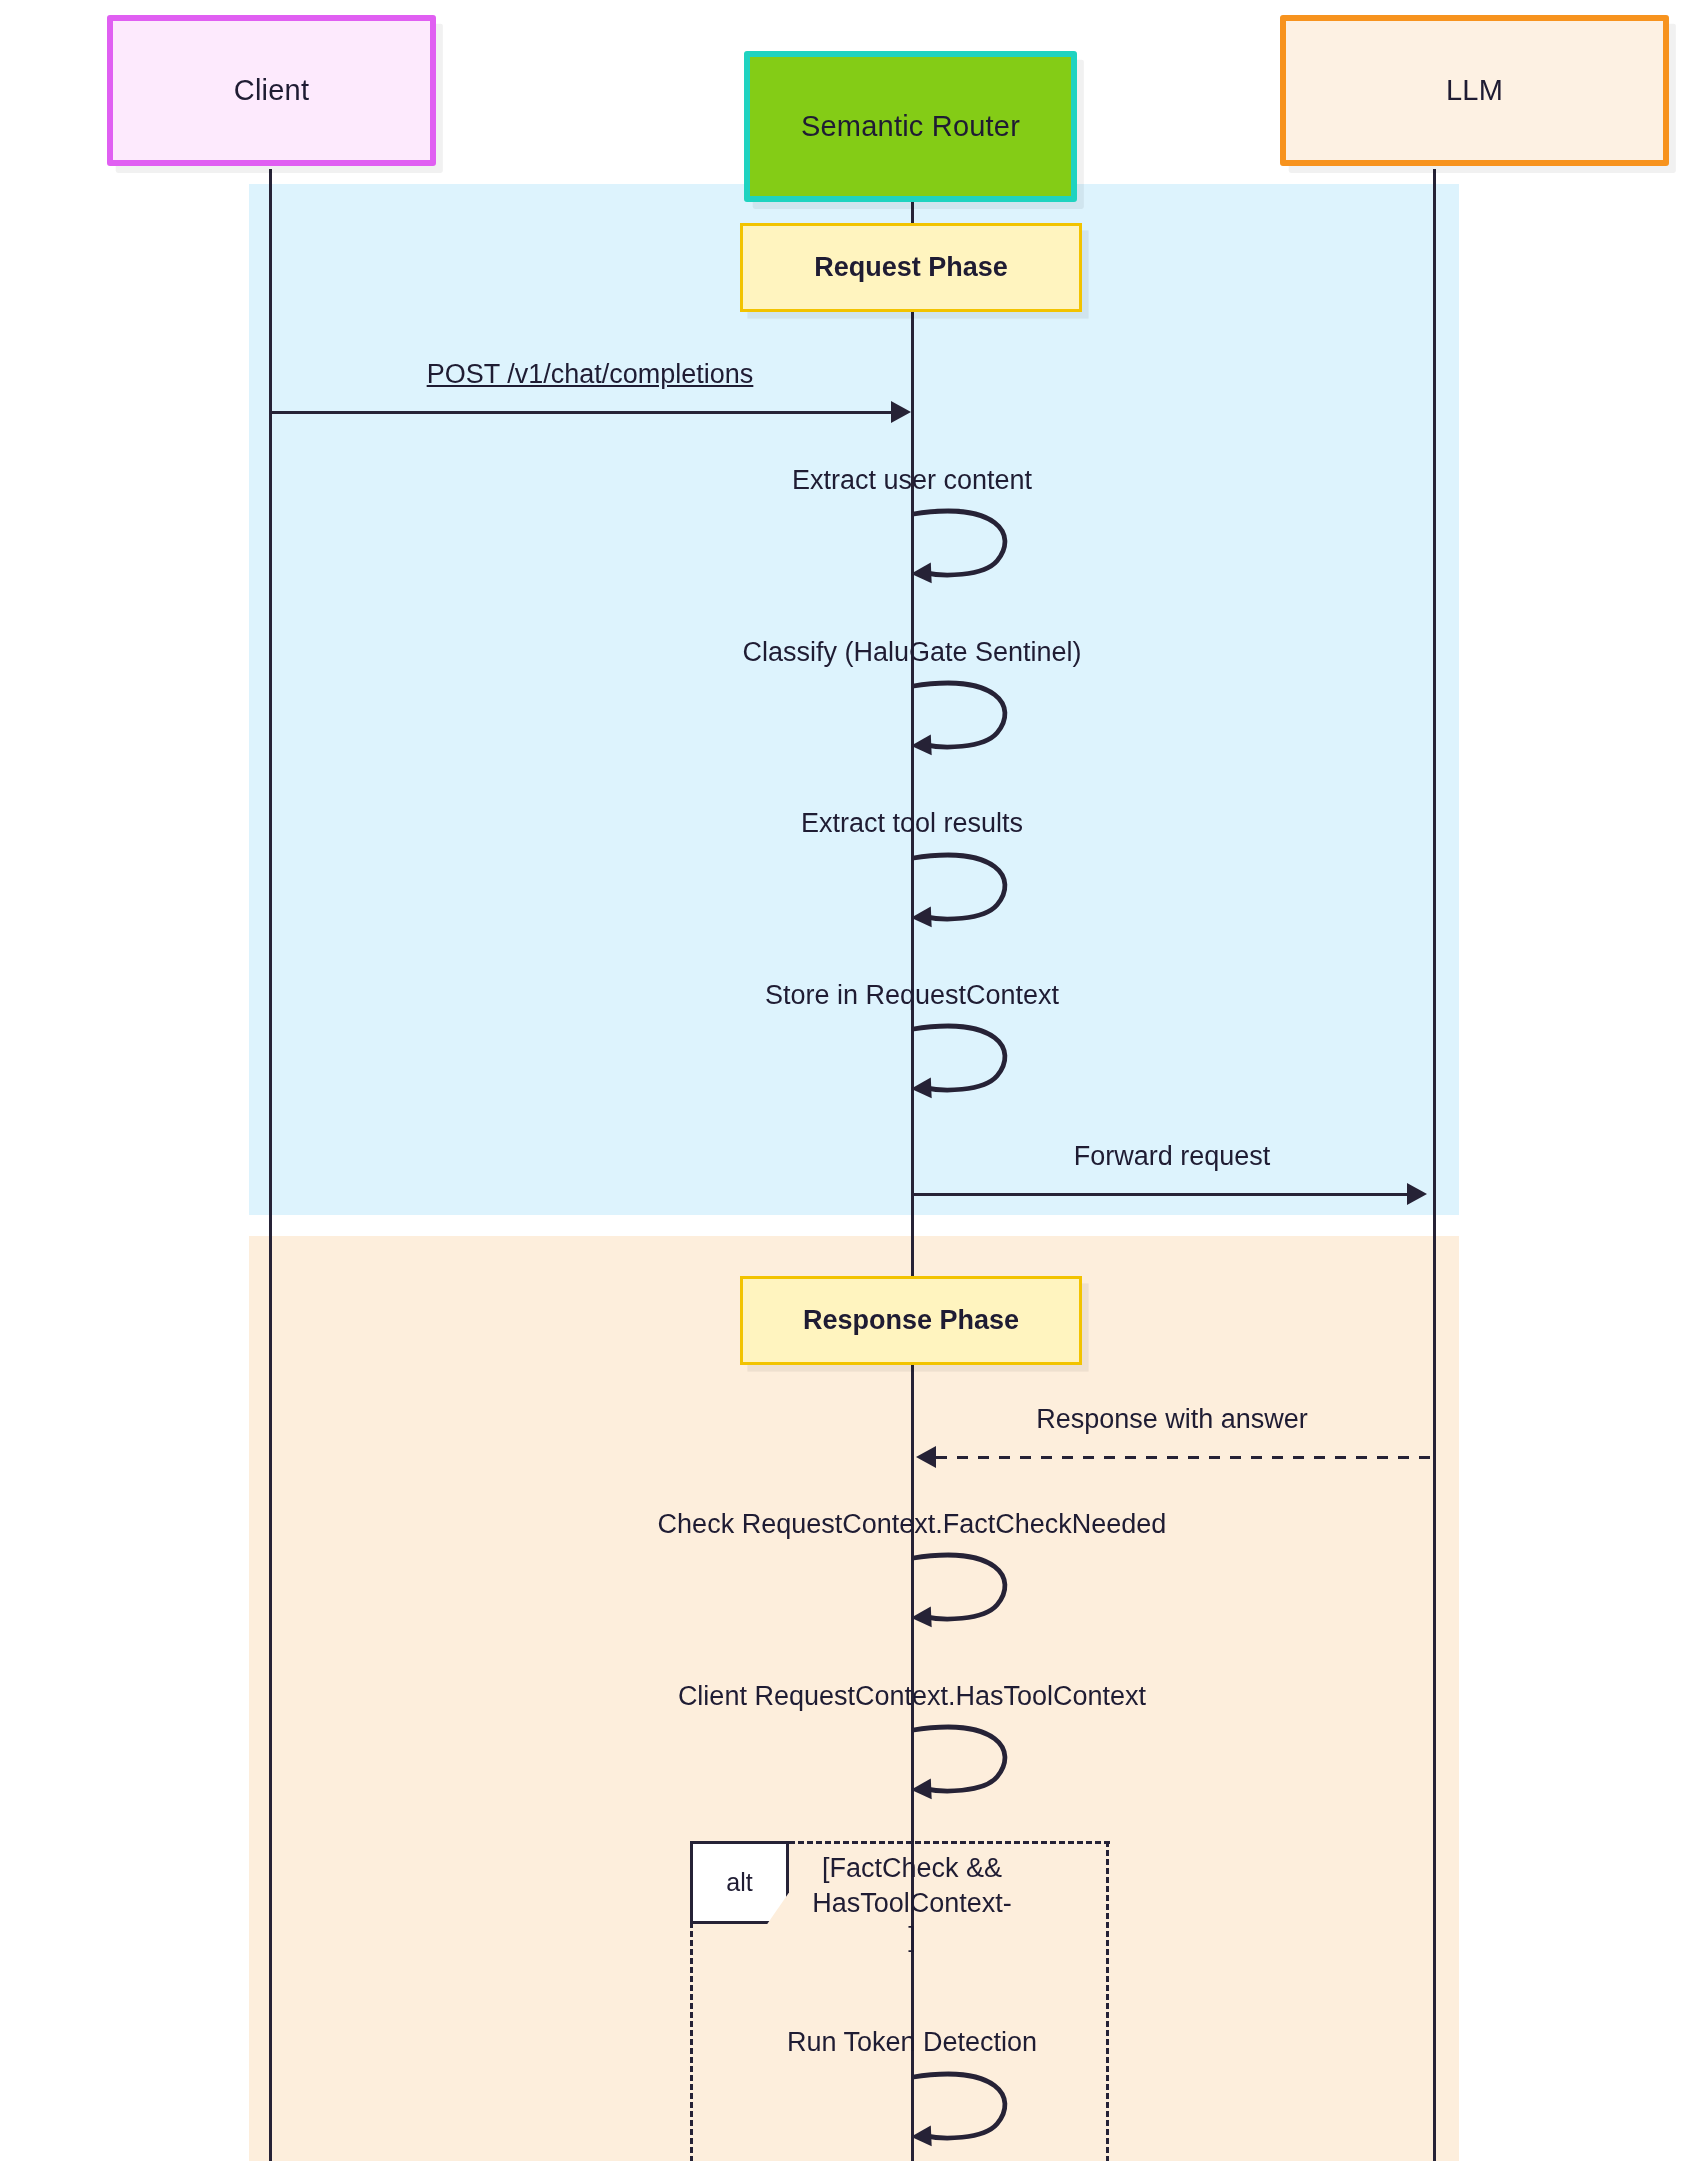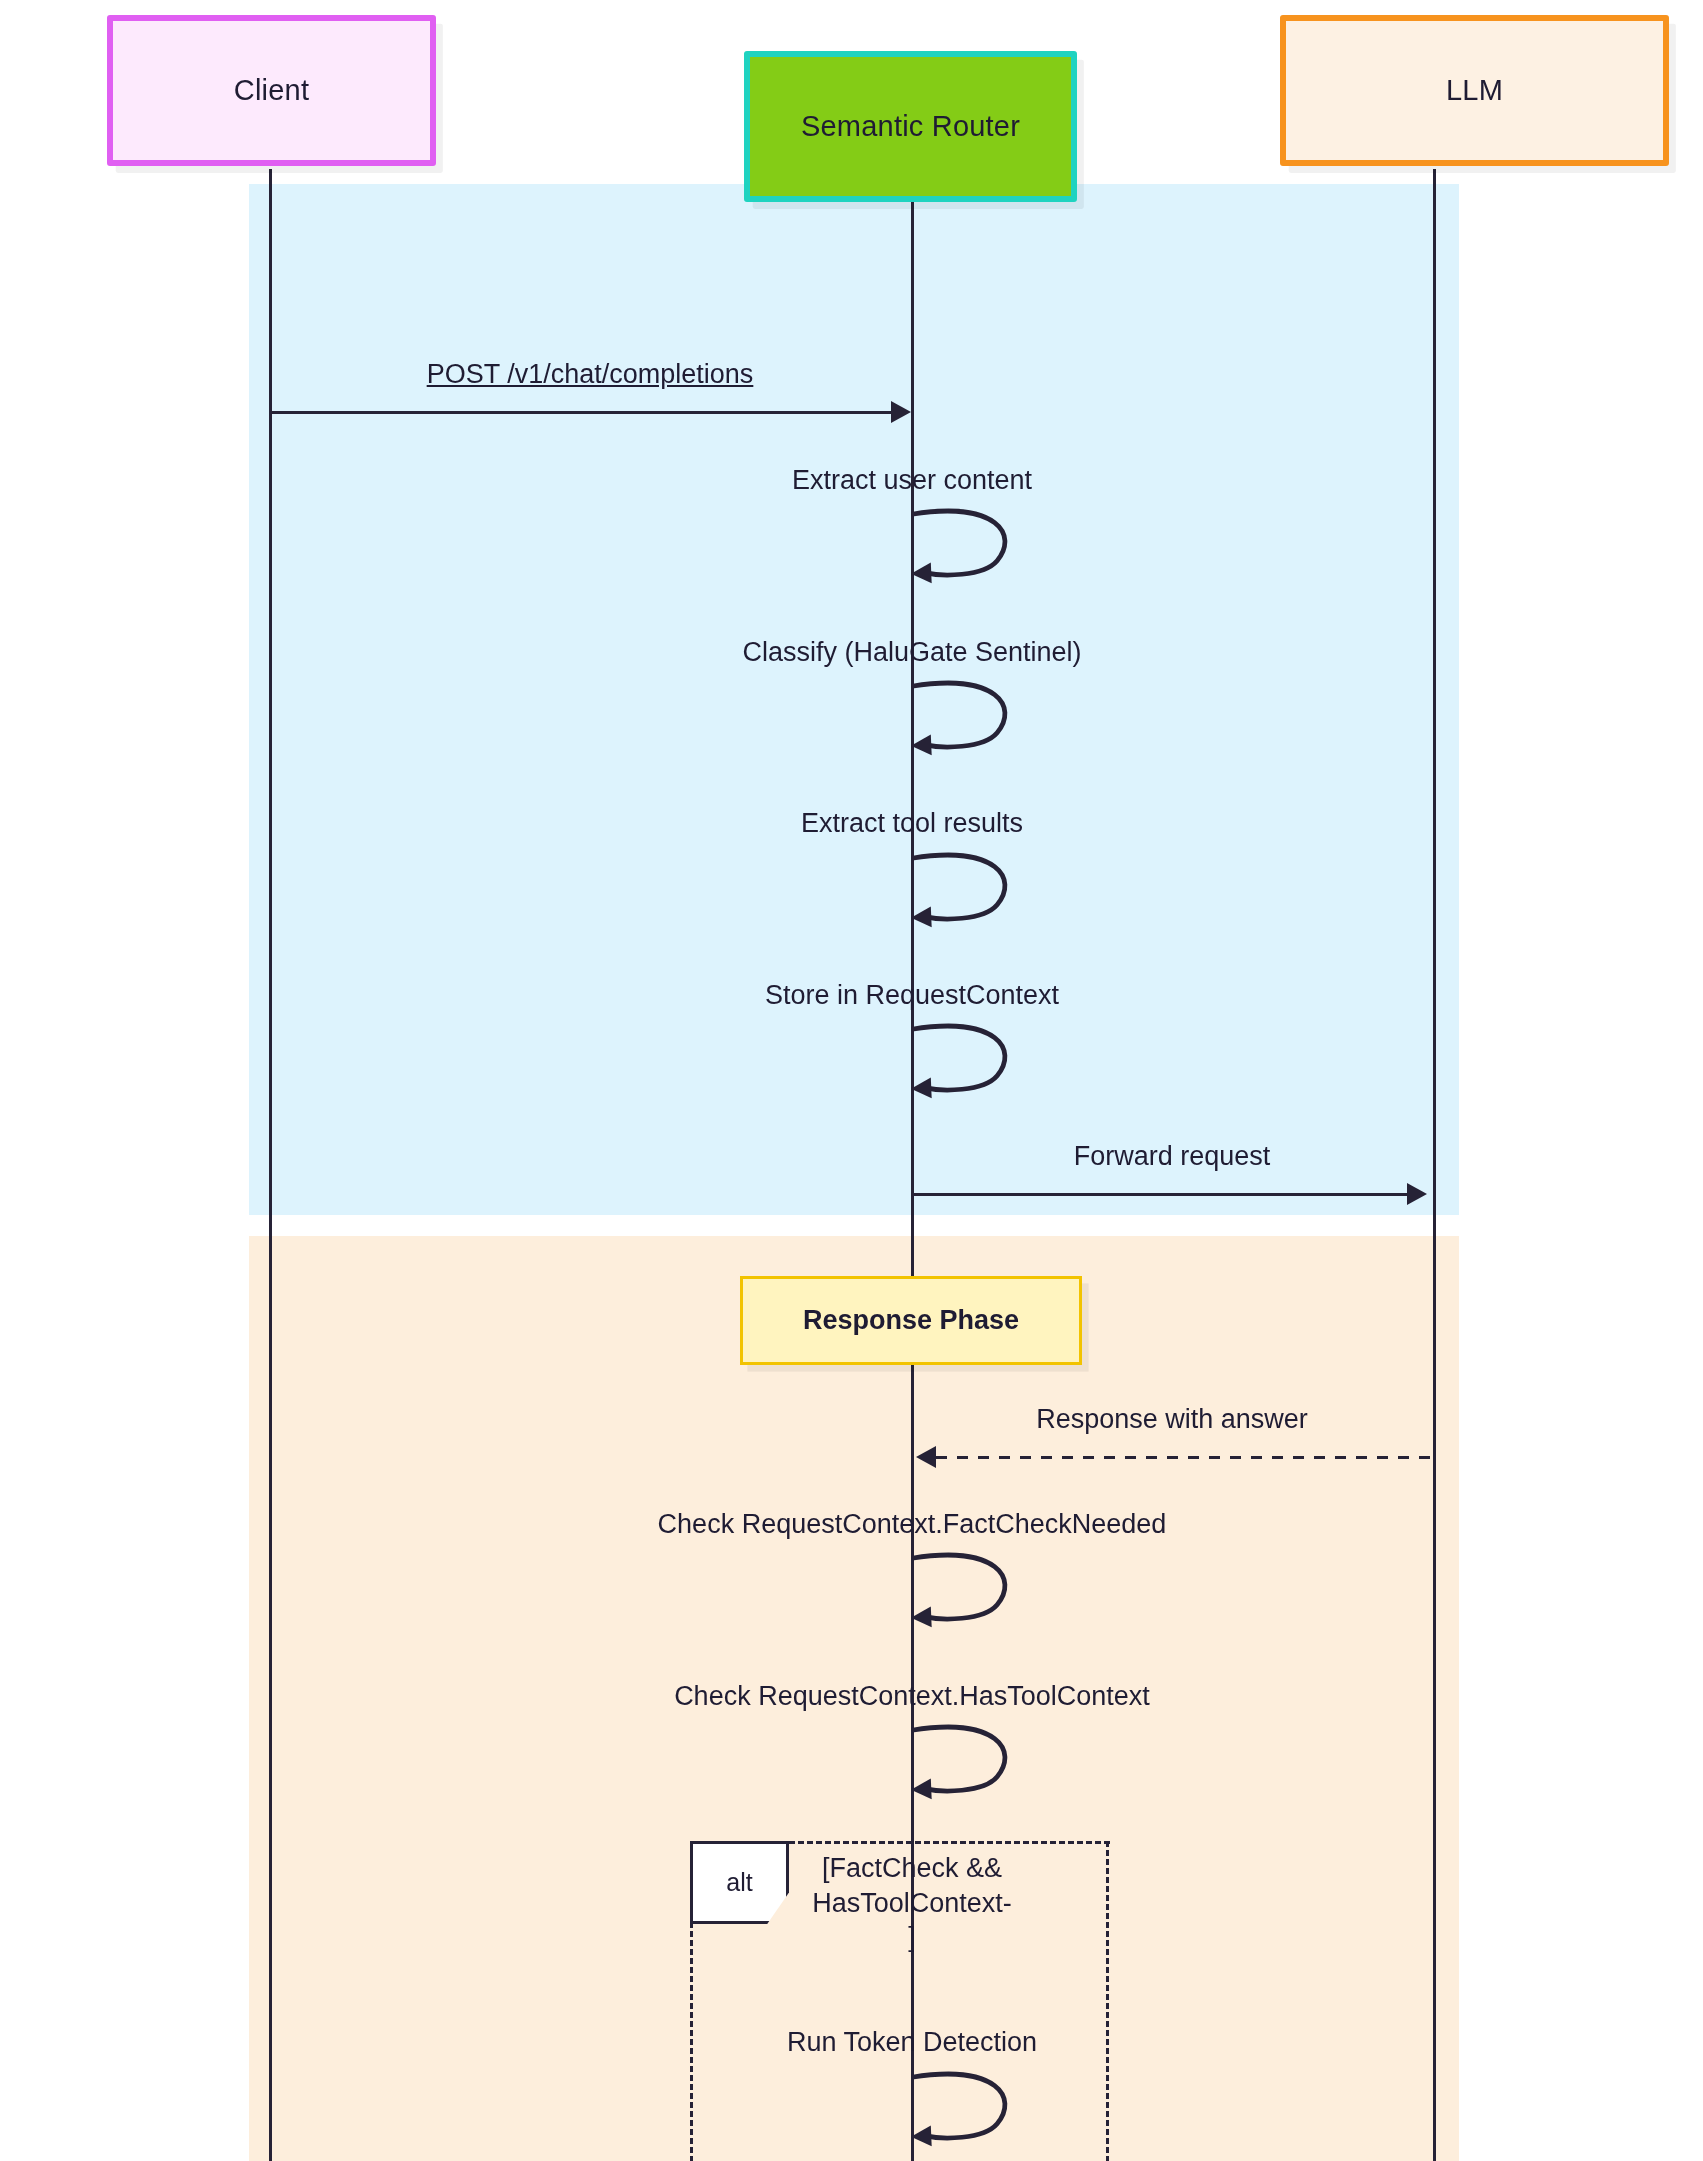--- a/index.html
+++ b/index.html
@@ -63,20 +63,23 @@
   <div class="actor-box" style="left:107px;top:15px;width:329px;height:151px;border-color:#e05ff2;background:#fdeafd;">
     <span class="actor-label">Client</span>
   </div>
   <div class="actor-box" style="left:744px;top:15px;width:333px;height:151px;border-color:#1fd3c0;background:#84cc16;margin-top:36px;">
     <span class="actor-label">Semantic Router</span>
   </div>
   <div class="actor-box" style="left:1280px;top:15px;width:389px;height:151px;border-color:#f7931e;background:#fdf1e3;">
     <span class="actor-label">LLM</span>
   </div>
 
+  <div class="note-box" style="left:740px;top:223px;width:342px;height:89px;">
+    <span class="note-label">Request Phase</span>
+  </div>
 
   <div class="msg-label" style="left:590px;top:359px;text-decoration:underline;">POST /v1/chat/completions</div>
   <div class="arrow-line" style="left:271px;top:411px;width:621px;"></div>
   <div class="arrow-head right" style="left:891px;top:401px;"></div>
 
   <div class="msg-label" style="left:912px;top:465px;">Extract user content</div>
   <div class="selfloop" style="left:911px;top:508px;">
     <svg width="112" height="78" viewBox="0 0 260 180">
       <path d="M2,14 C200,-18 250,62 200,122 C168,160 70,158 34,150" fill="none" stroke="#262236" stroke-width="11"></path>
       <polygon points="46,126 0,152 48,174" fill="#262236"></polygon>
@@ -120,21 +123,21 @@
   <div class="arrow-head left" style="left:916px;top:1446px;"></div>
 
   <div class="msg-label" style="left:912px;top:1509px;">Check RequestContext.FactCheckNeeded</div>
   <div class="selfloop" style="left:911px;top:1552px;">
     <svg width="112" height="78" viewBox="0 0 260 180">
       <path d="M2,14 C200,-18 250,62 200,122 C168,160 70,158 34,150" fill="none" stroke="#262236" stroke-width="11"></path>
       <polygon points="46,126 0,152 48,174" fill="#262236"></polygon>
     </svg>
   </div>
 
-  <div class="msg-label" style="left:912px;top:1681px;">Check RequestContext.HasToolContext</div>
+  <div class="msg-label" style="left:912px;top:1681px;">Client RequestContext.HasToolContext</div>
   <div class="selfloop" style="left:911px;top:1724px;">
     <svg width="112" height="78" viewBox="0 0 260 180">
       <path d="M2,14 C200,-18 250,62 200,122 C168,160 70,158 34,150" fill="none" stroke="#262236" stroke-width="11"></path>
       <polygon points="46,126 0,152 48,174" fill="#262236"></polygon>
     </svg>
   </div>
 
   <div class="alt-box" style="left:690px;top:1841px;width:420px;height:1059px;">
     <div class="alt-border v" style="left:0;top:0;height:1059px;"></div>
     <div class="alt-border v" style="left:416px;top:0;height:1059px;"></div>

